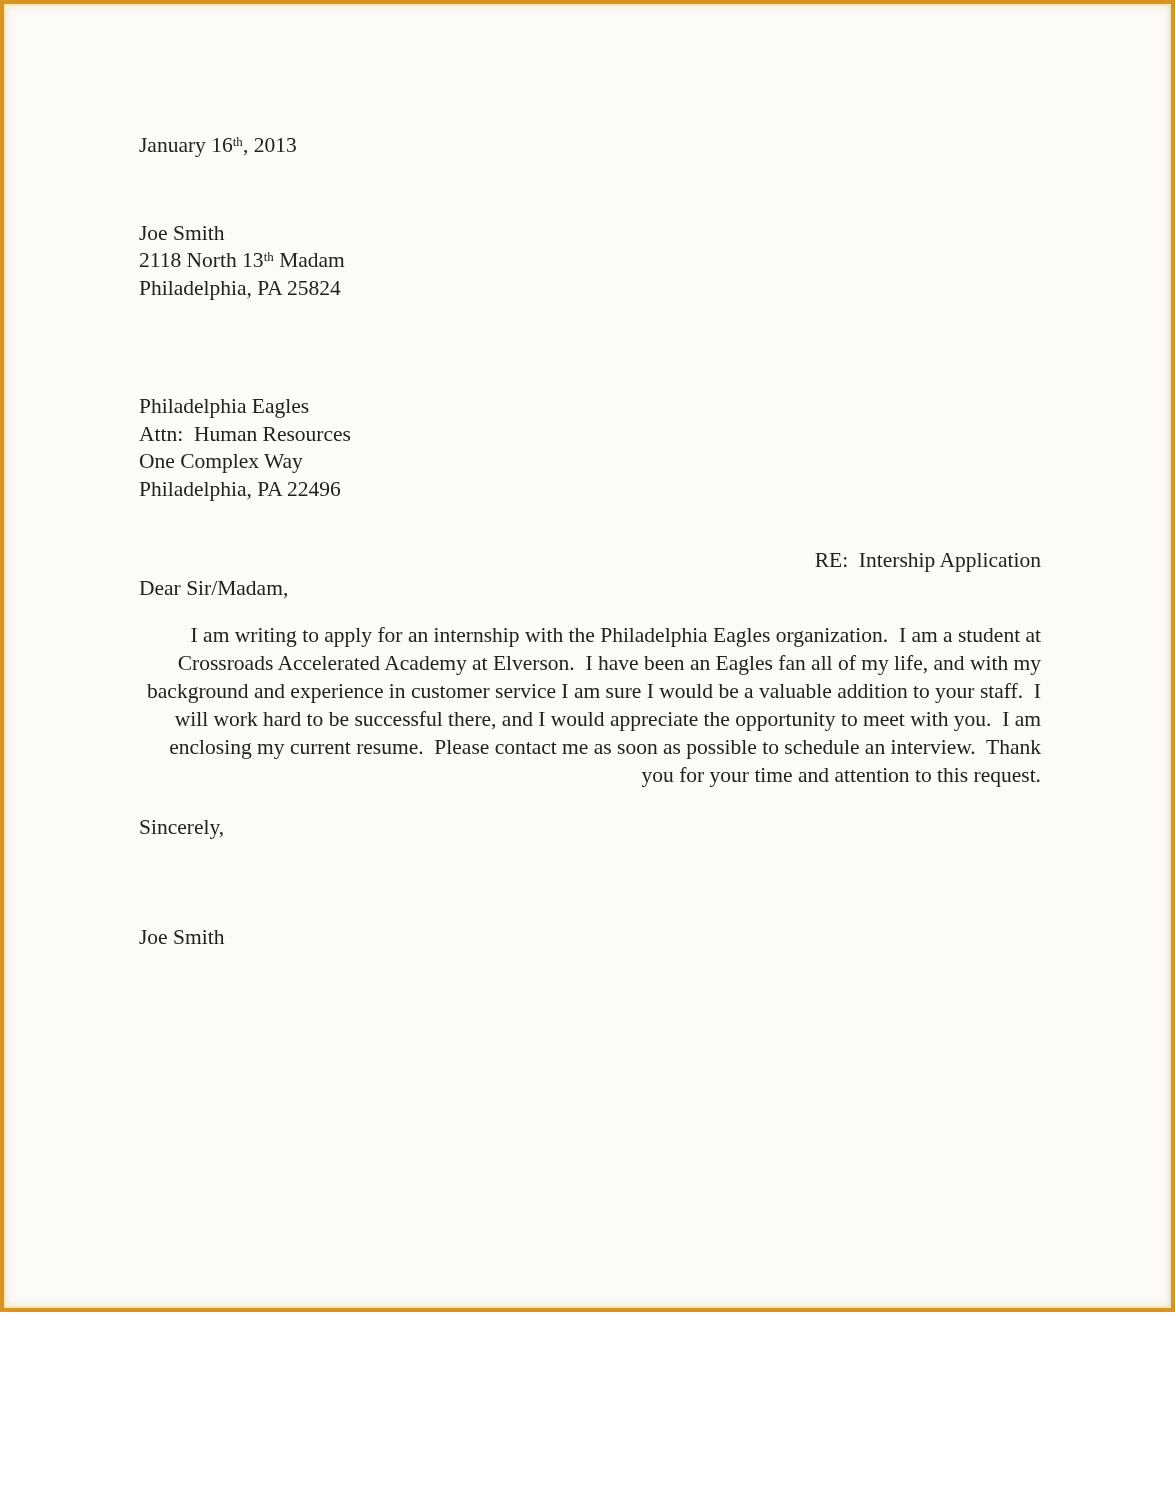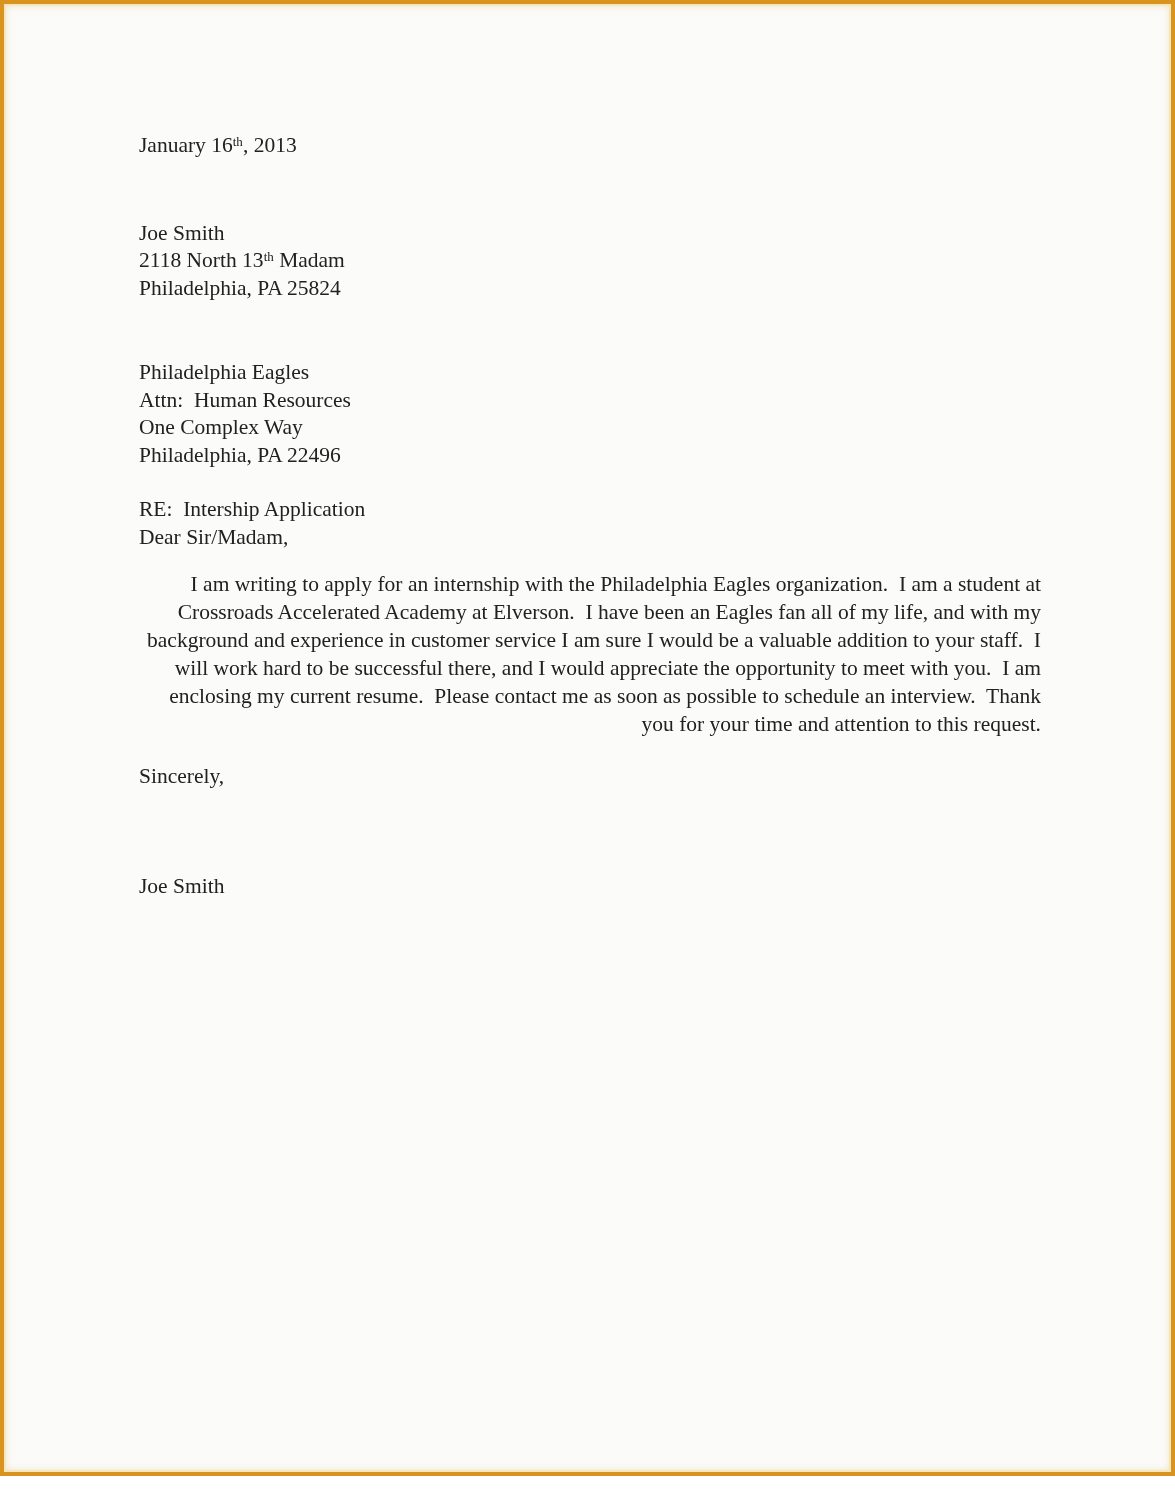--- a/index.html
+++ b/index.html
@@ -3,21 +3,21 @@
 <meta charset="utf-8">
 <style>
   html, body {
     margin: 0;
     padding: 0;
     background: #ffffff;
   }
   .page {
     position: relative;
     width: 1175px;
-    height: 1476px;
+    height: 1312px;
     box-sizing: border-box;
     background: #fbfbfa;
     border: 4px solid #d9931f;
     box-shadow: inset 0 0 0 2px #f6e6bc, inset 0 0 10px rgba(233, 196, 112, 0.55);
     font-family: "Liberation Serif", "DejaVu Serif", serif;
     color: #212121;
     overflow: hidden;
   }
   .content {
     padding: 128px 130px 0 135px;
@@ -28,22 +28,22 @@
     line-height: 27.5px;
     white-space: pre-wrap;
   }
   sup {
     font-size: 13px;
     line-height: 0;
     vertical-align: 6px;
     letter-spacing: 0;
   }
   .sender-block    { margin-top: 60px; }
-  .recipient-block { margin-top: 57px; }
-  .subject-line    { margin-top: 27px; }
+  .recipient-block { margin-top: 91px; }
+  .subject-line    { margin-top: 44px; text-align: right; }
   .salutation-line { }
   .body-paragraph  {
     margin-top: 19px;
     max-width: 905px;
     line-height: 28px;
     text-align: right;
   }
   .closing-line    { margin-top: 25px; }
   .signature-line  { margin-top: 82px; }
 </style>

